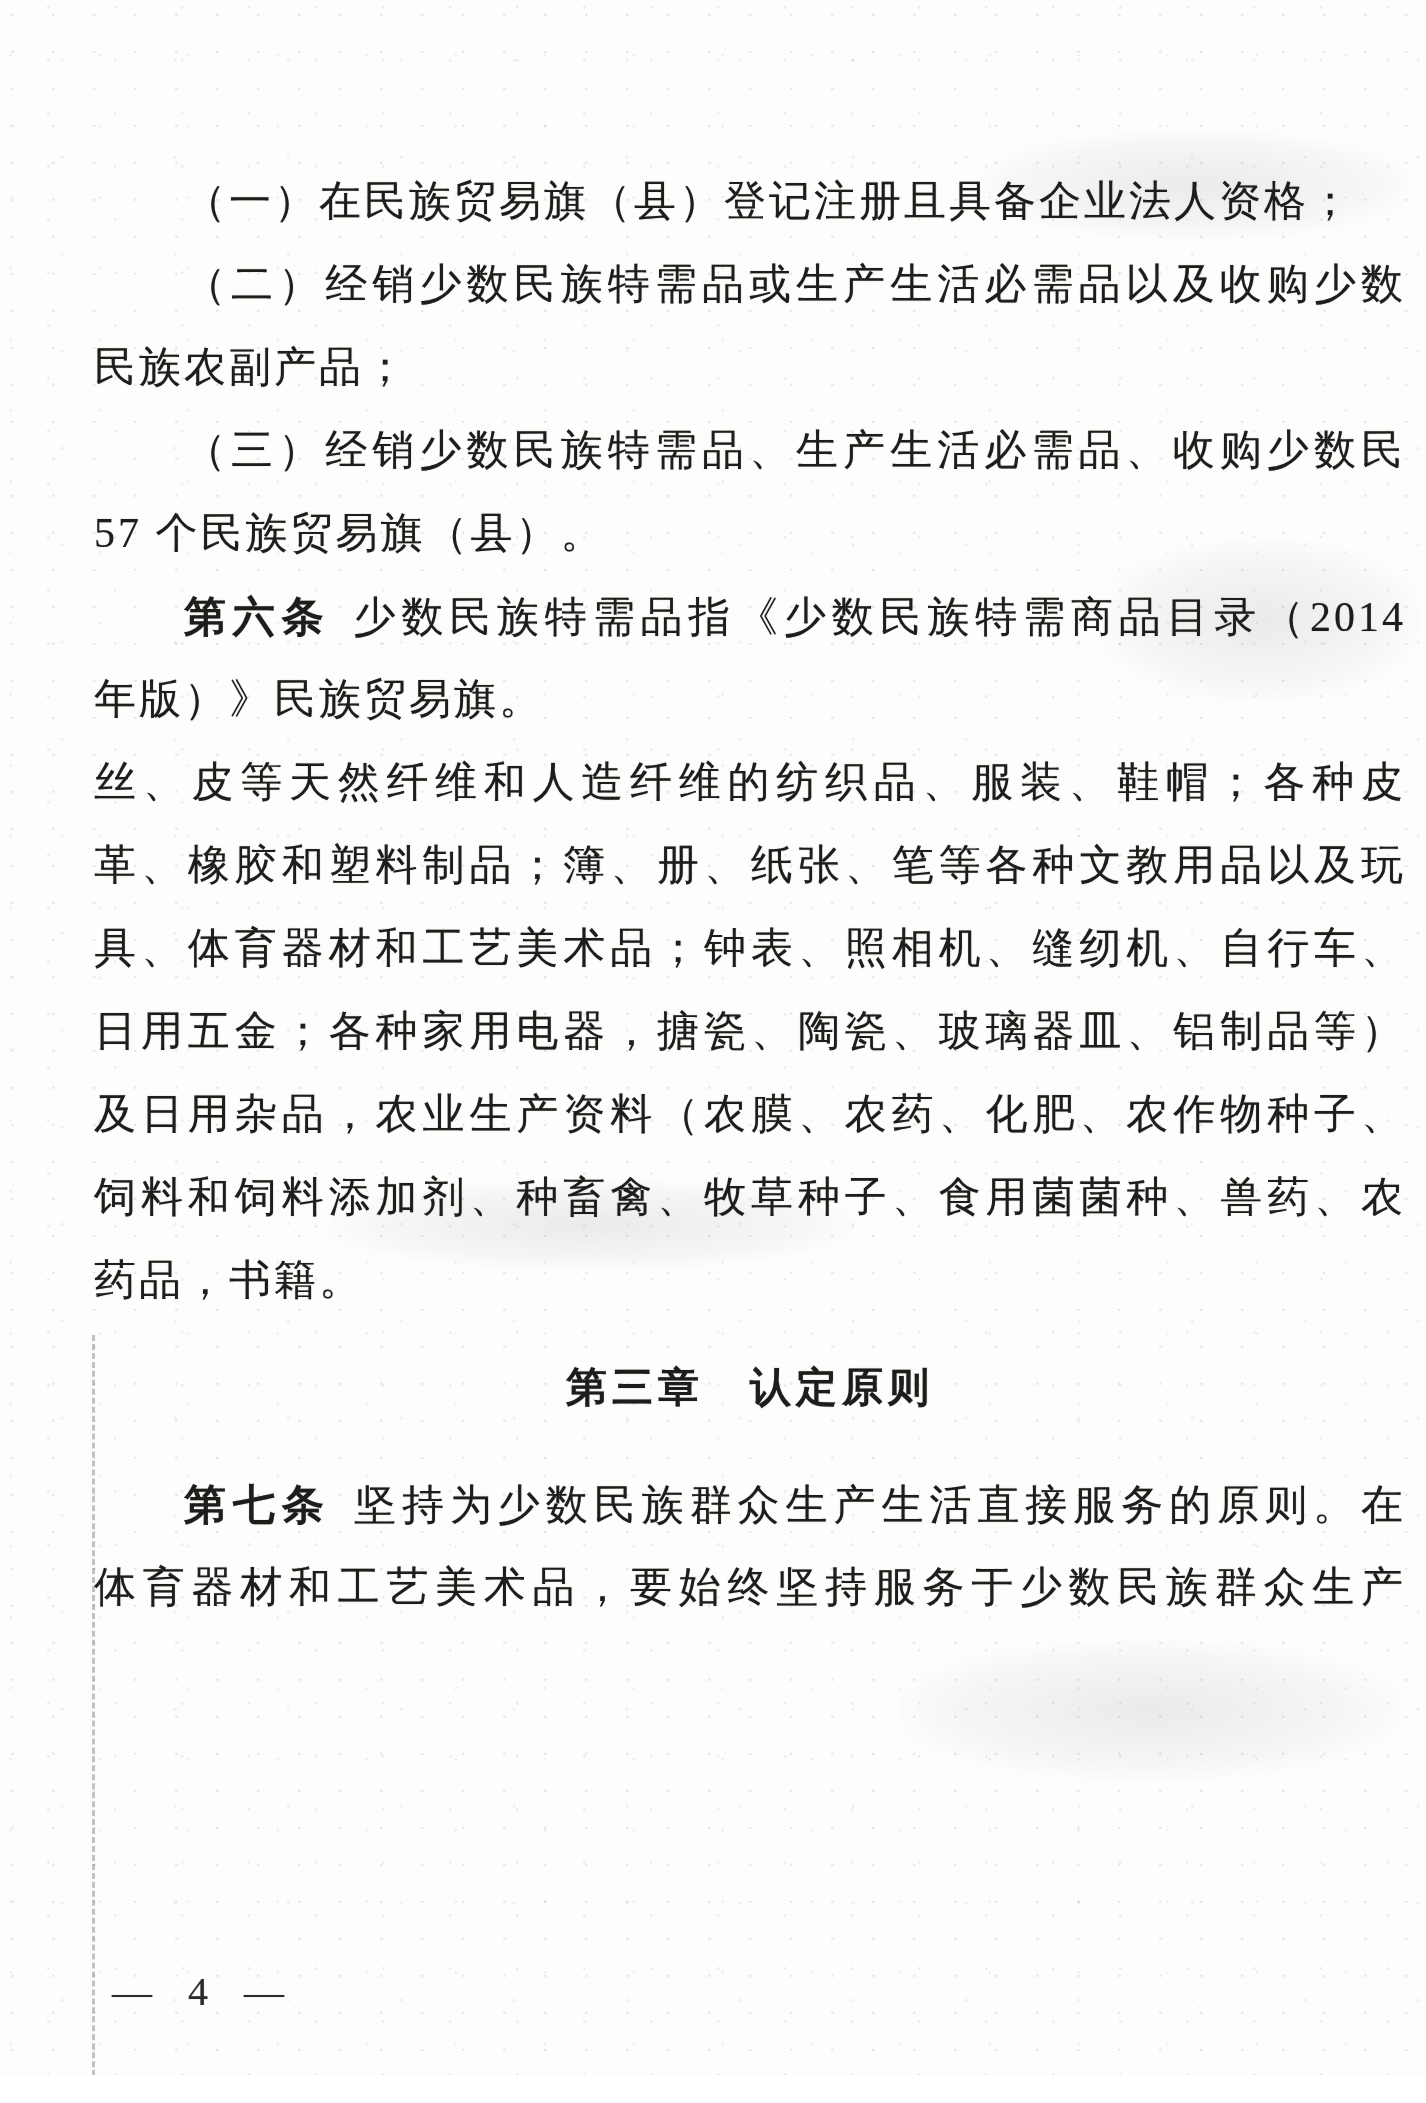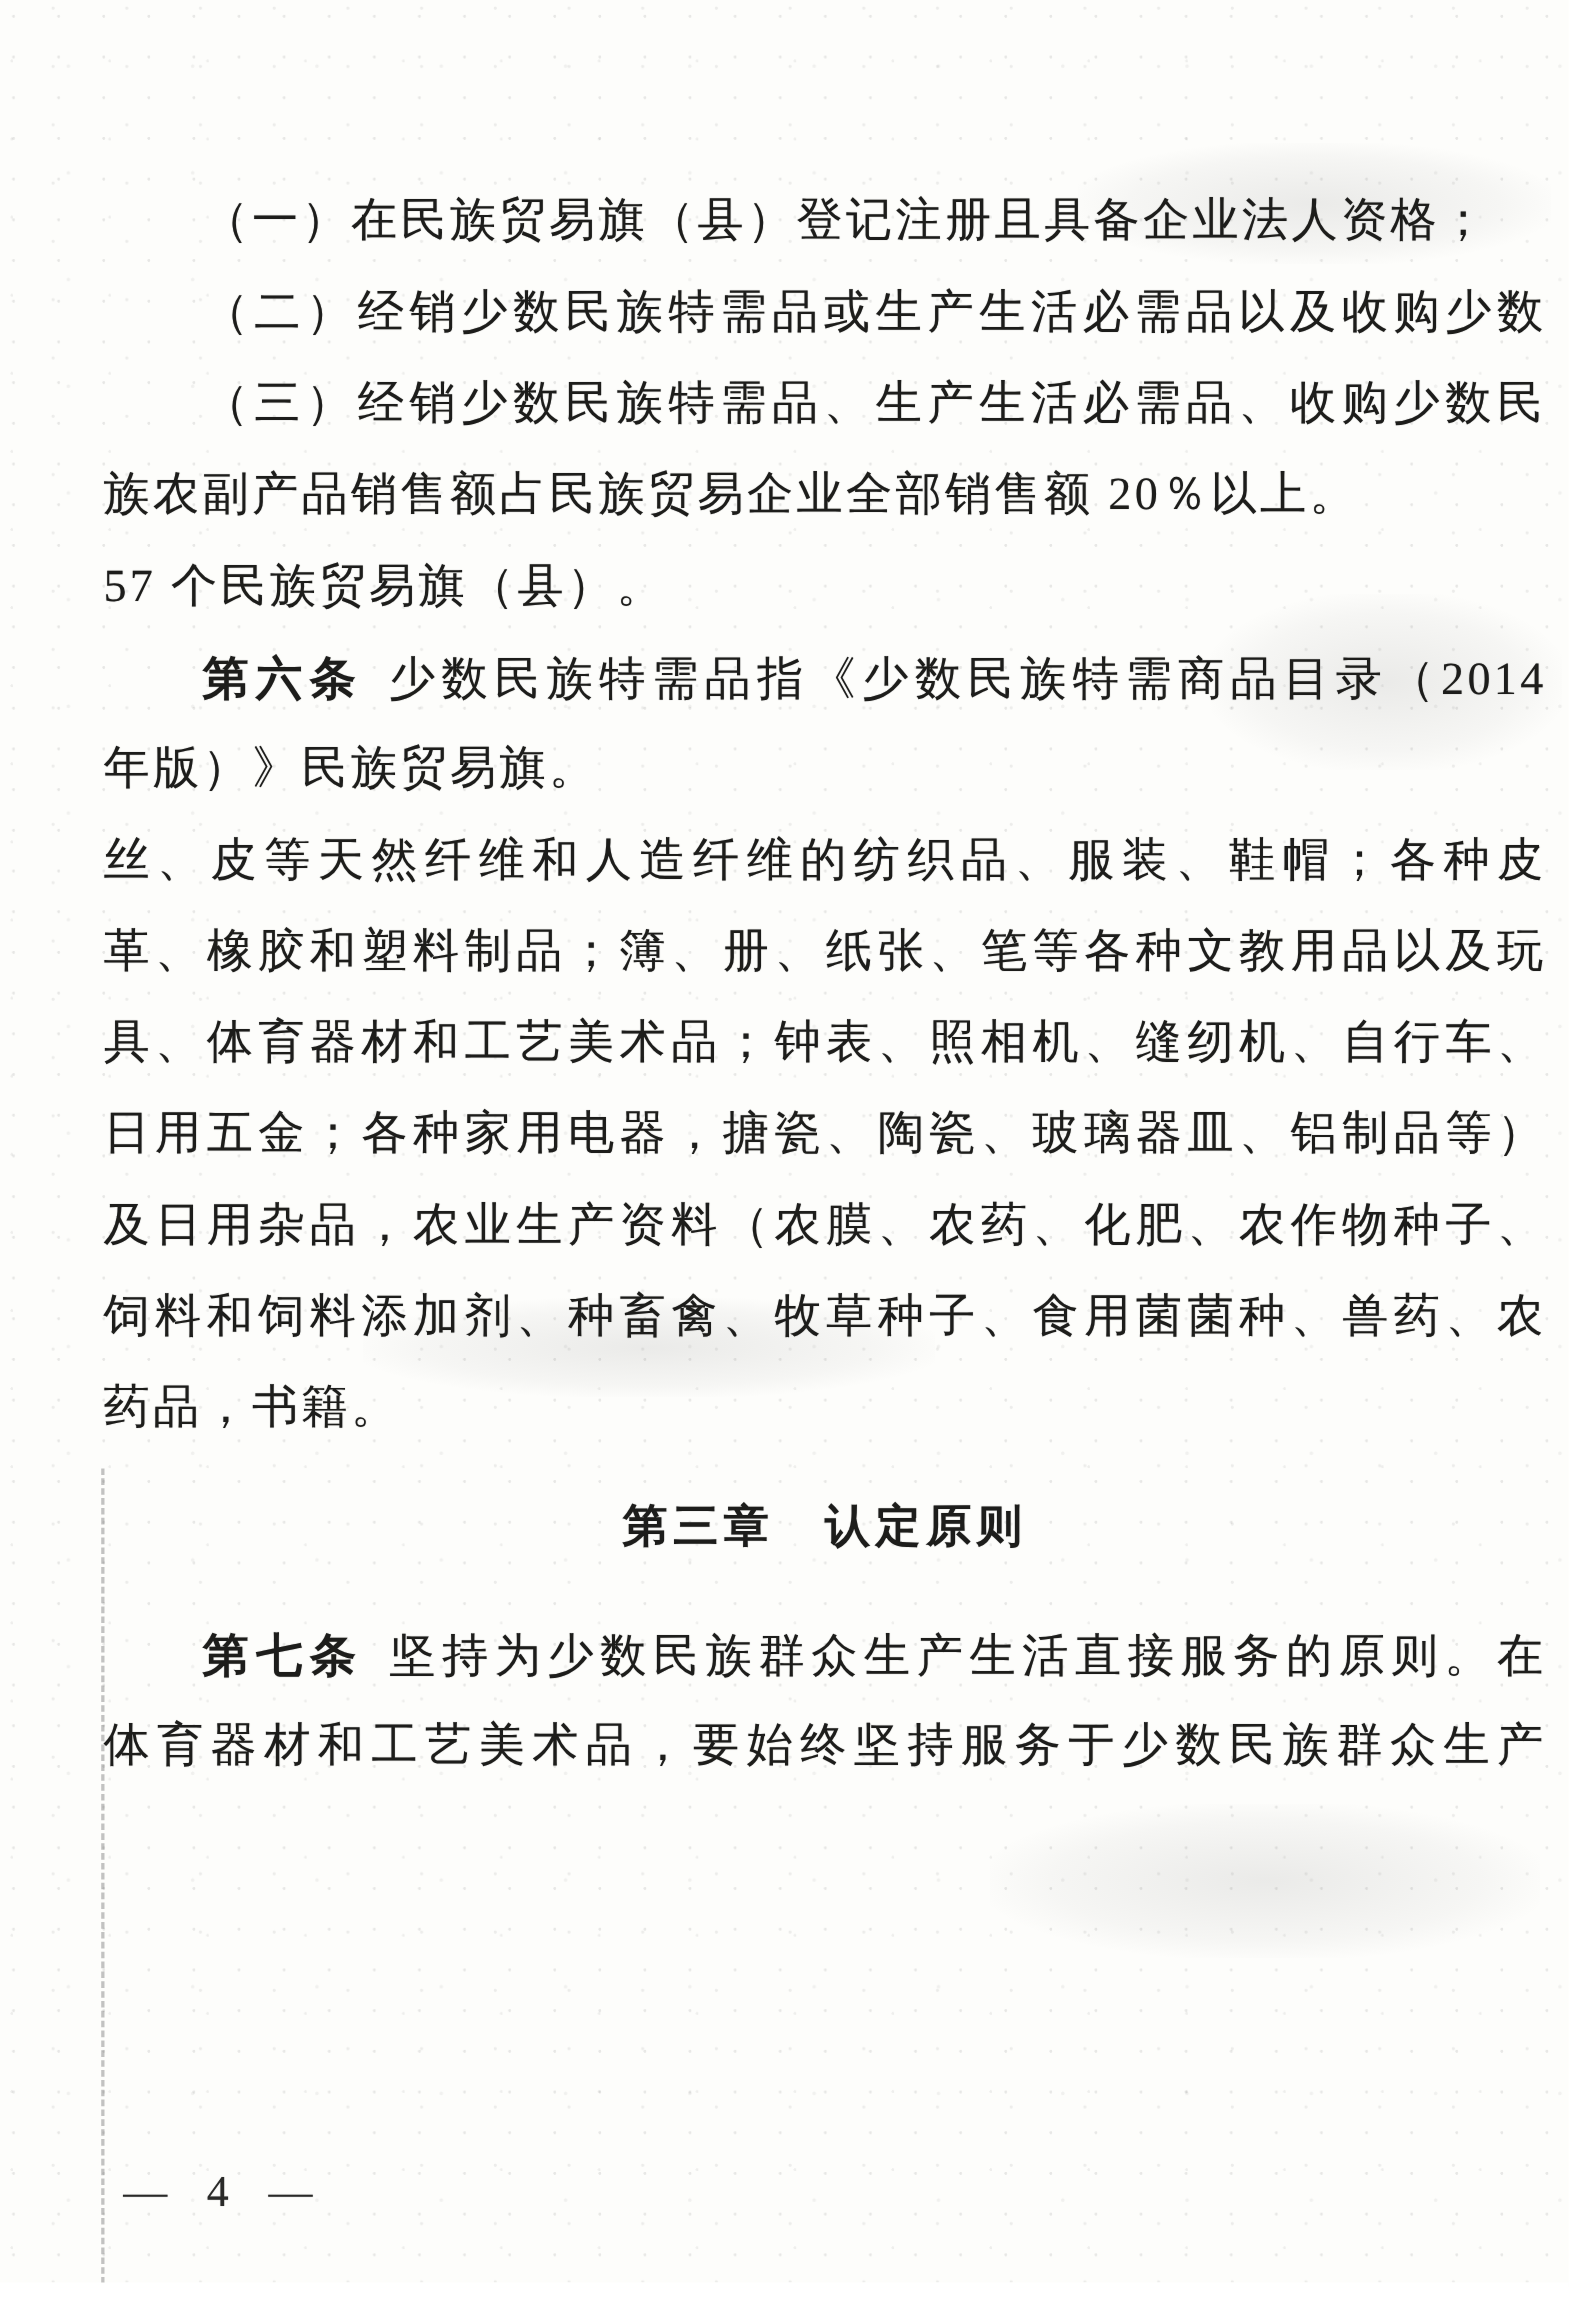--- a/index.html
+++ b/index.html
@@ -111,23 +111,23 @@
   <div class="smudge s2"></div>
   <div class="smudge s3"></div>
   <div class="smudge s4"></div>
   <div class="fold-line"></div>
 
   <div class="text-col">
 
     <p class="line indent"><span>（一）在民族贸易旗（县）登记注册且具备企业法人资格；</span></p>
 
     <p class="line indent full"><span>（二）经销少数民族特需品或生产生活必需品以及收购少数</span></p>
+    <p class="line"><span>民族农副产品；</span></p>
 
     <p class="line indent full"><span>（三）经销少数民族特需品、生产生活必需品、收购少数民</span></p>
-    <p class="line"><span>族农副产品销售额占民族贸易企业全部销售额 20％以上。</span></p>
 
     <p class="line"><span>57 个民族贸易旗（县）。</span></p>
 
     <p class="line indent full"><span class="lead">第六条</span><span>少数民族特需品指《少数民族特需商品目录（2014</span></p>
     <p class="line"><span>年版）》民族贸易旗。</span></p>
 
     <p class="line full"><span>丝、皮等天然纤维和人造纤维的纺织品、服装、鞋帽；各种皮</span></p>
     <p class="line full"><span>革、橡胶和塑料制品；簿、册、纸张、笔等各种文教用品以及玩</span></p>
     <p class="line full"><span>具、体育器材和工艺美术品；钟表、照相机、缝纫机、自行车、</span></p>
     <p class="line full"><span>日用五金；各种家用电器，搪瓷、陶瓷、玻璃器皿、铝制品等）</span></p>

